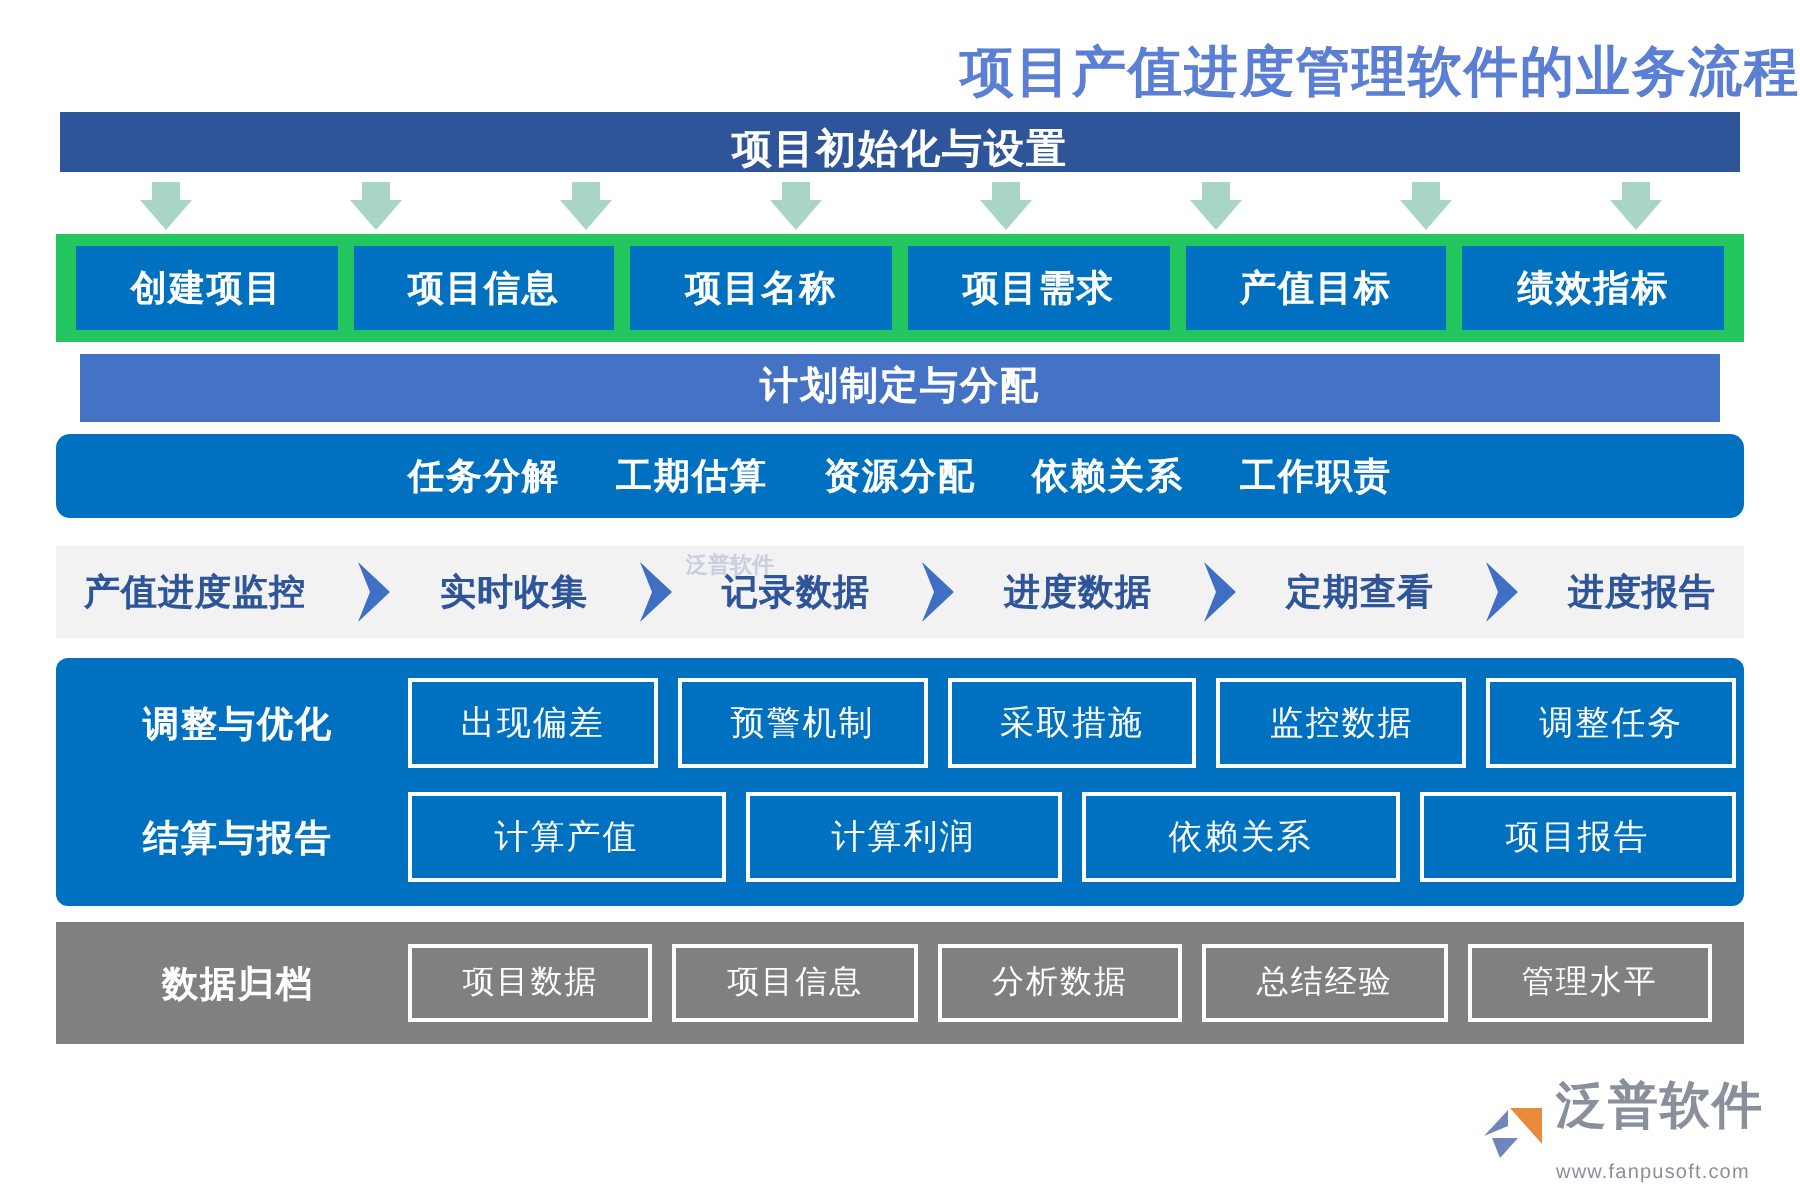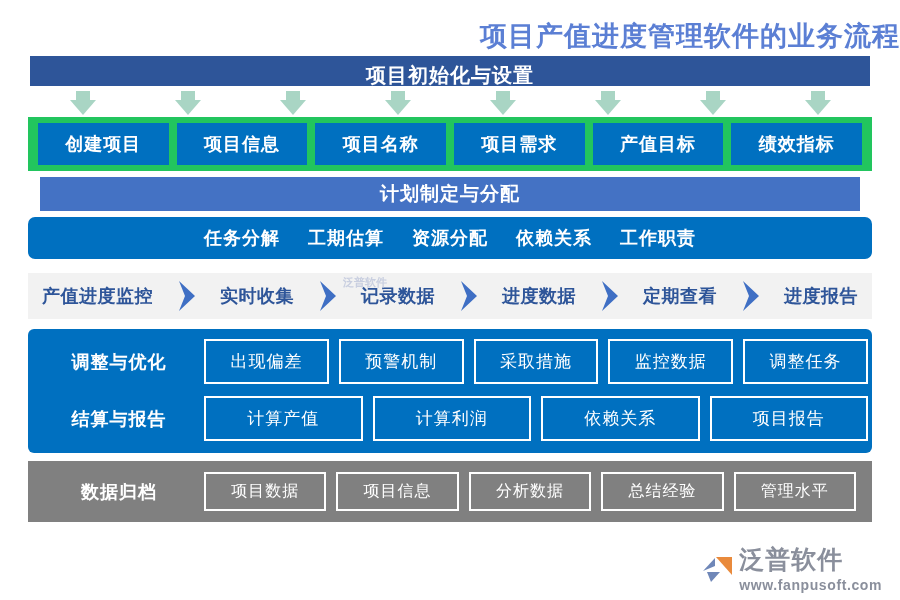--- a/index.html
+++ b/index.html
@@ -215,25 +215,25 @@
     align-items: flex-start;
     line-height: 1;
   }
   #logo-name {
     font-size: 25px;
     font-weight: bold;
     color: #8a8f9c;
     letter-spacing: 1px;
   }
   #logo-url {
-    font-size: 14px;
-    font-weight: bold;
+    font-size: 10px;
+    font-weight: normal;
     color: #8a8f9c;
     letter-spacing: 0.6px;
-    margin-top: 6px;
+    margin-top: 16px;
   }
 </style>
 </head>
 <body>
 
 <div id="page-title">项目产值进度管理软件的业务流程</div>
 
 <div class="bar bar-dark">项目初始化与设置</div>
 
 <div id="arrow-row">

